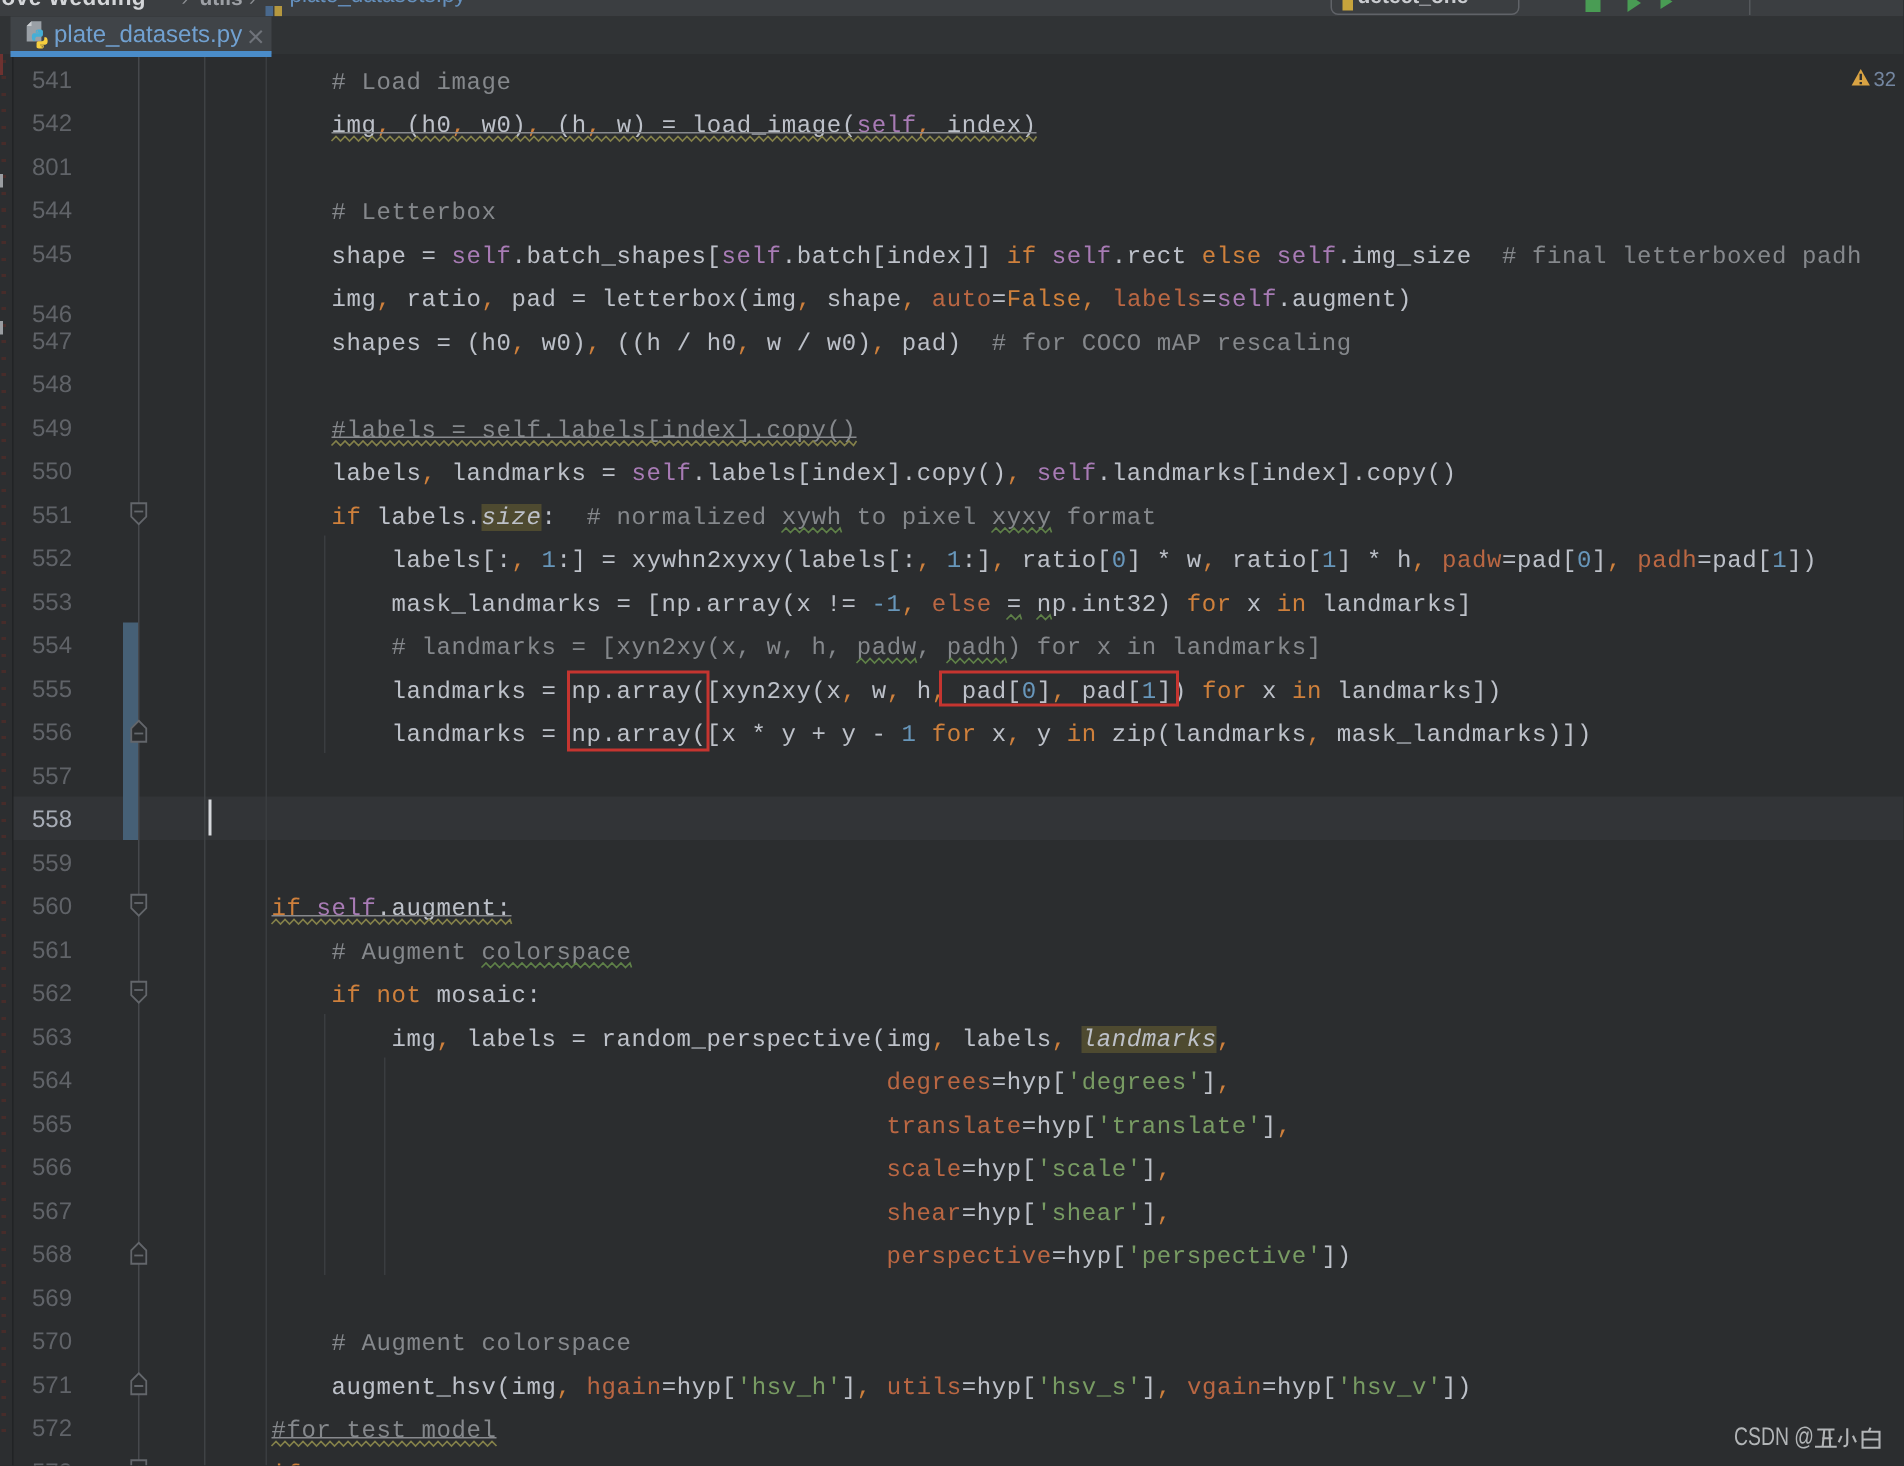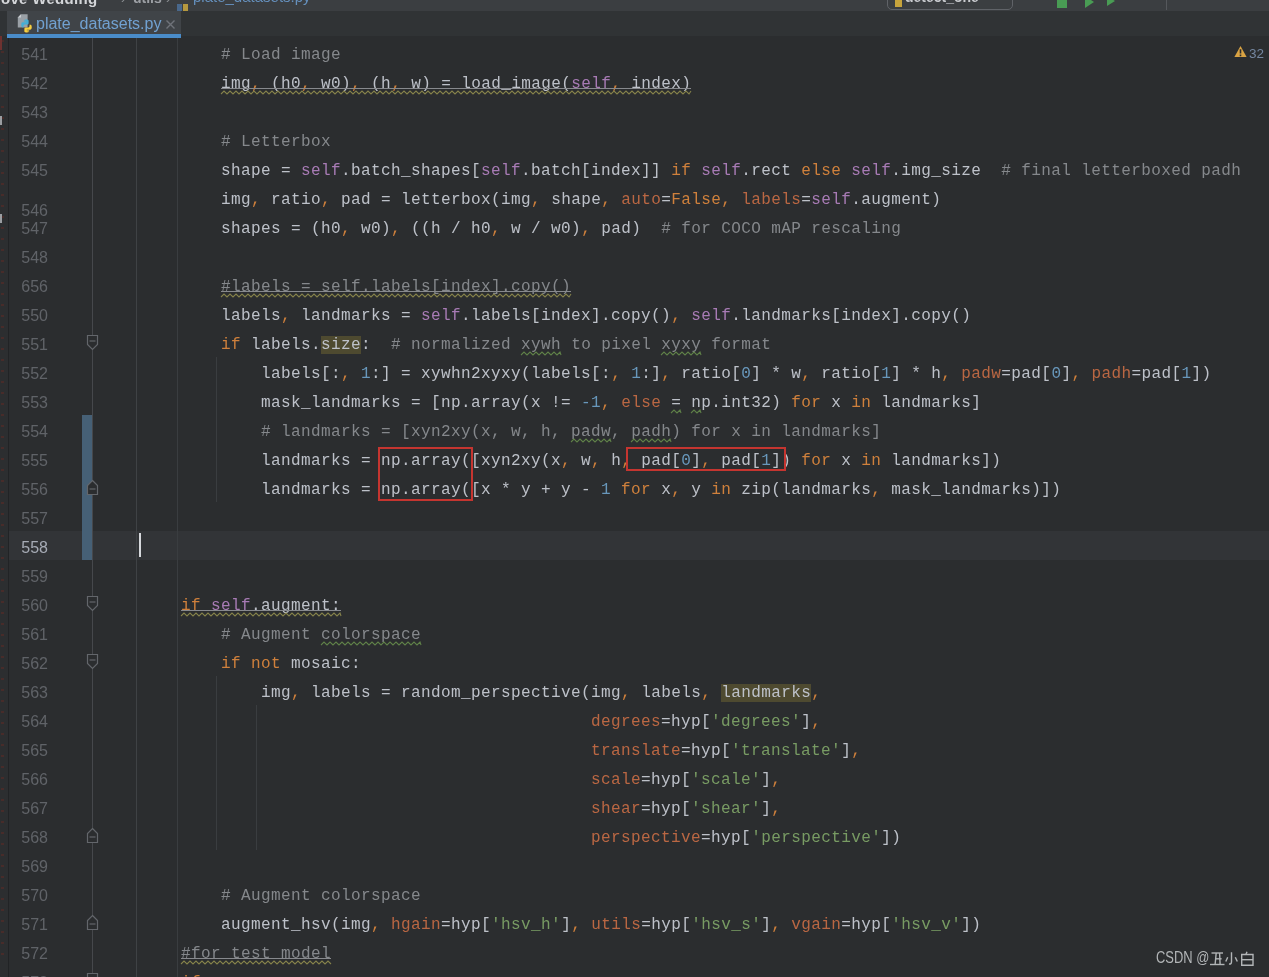--- a/index.html
+++ b/index.html
@@ -10,21 +10,21 @@
 .num { position:absolute; left:0; width:48px; height:29px; line-height:29px;
   font-family:"Liberation Sans",sans-serif; font-size:16px; text-align:right; color:#606368;
   z-index:5; transform:translateY(1.5px); }
 .num.cur { color:#a6abb5; }
 .k  { color:#cf803c; }
 .p  { color:#ba6743; }
 .se { color:#a87bb5; }
 .nu { color:#6897bb; }
 .st { color:#789b63; }
 .cm { color:#85888c; }
-.hl { background:#4e4a30; }
+.hl { background:#4e4a30;font-style:italic; }
 .uw { }
 .tw { }
 .us { position:relative; }
 .us::after { content:""; position:absolute; left:0; right:0; bottom:4px; height:1px; background:#87898d; }
 .abs { position:absolute; }
 .ov { position:absolute; left:0; top:0; z-index:8; }
 </style></head>
 <body>
 
 <div class="abs" style="left:0;top:0;width:1269px;height:11px;background:#3b3e41;overflow:hidden;z-index:9">
@@ -79,27 +79,27 @@
 <div class="abs" style="left:378px;top:447px;width:95px;height:54px;border:2px solid #c53530;z-index:7"></div>
 <div class="abs" style="left:626px;top:447px;width:160px;height:24px;border:2px solid #c53530;z-index:7"></div>
 <svg class="ov" width="34" height="15" viewBox="0 0 34 15" style="left:1234px;top:45px;z-index:9">
   <path d="M6.5 1 L12.6 12 H0.4 Z" fill="#d9a343"></path>
   <path d="M6.5 4.2 v4.2 M6.5 9.6 v1.6" stroke="#2b2d2f" stroke-width="1.6"></path>
   <text x="15" y="12.5" font-family="Liberation Sans" font-size="13.5" fill="#7486a0">32</text>
 </svg>
 
 <div class="num" style="top:38px">541</div>
 <div class="num" style="top:67px">542</div>
-<div class="num" style="top:96px">543</div>
+<div class="num" style="top:96px">801</div>
 <div class="num" style="top:125px">544</div>
 <div class="num" style="top:154px">545</div>
 <div class="num" style="top:194px">546</div>
 <div class="num" style="top:212px">547</div>
 <div class="num" style="top:241px">548</div>
-<div class="num" style="top:270px">656</div>
+<div class="num" style="top:270px">549</div>
 <div class="num" style="top:299px">550</div>
 <div class="num" style="top:328px">551</div>
 <div class="num" style="top:357px">552</div>
 <div class="num" style="top:386px">553</div>
 <div class="num" style="top:415px">554</div>
 <div class="num" style="top:444px">555</div>
 <div class="num" style="top:473px">556</div>
 <div class="num" style="top:502px">557</div>
 <div class="num cur" style="top:531px">558</div>
 <div class="num" style="top:560px">559</div>

